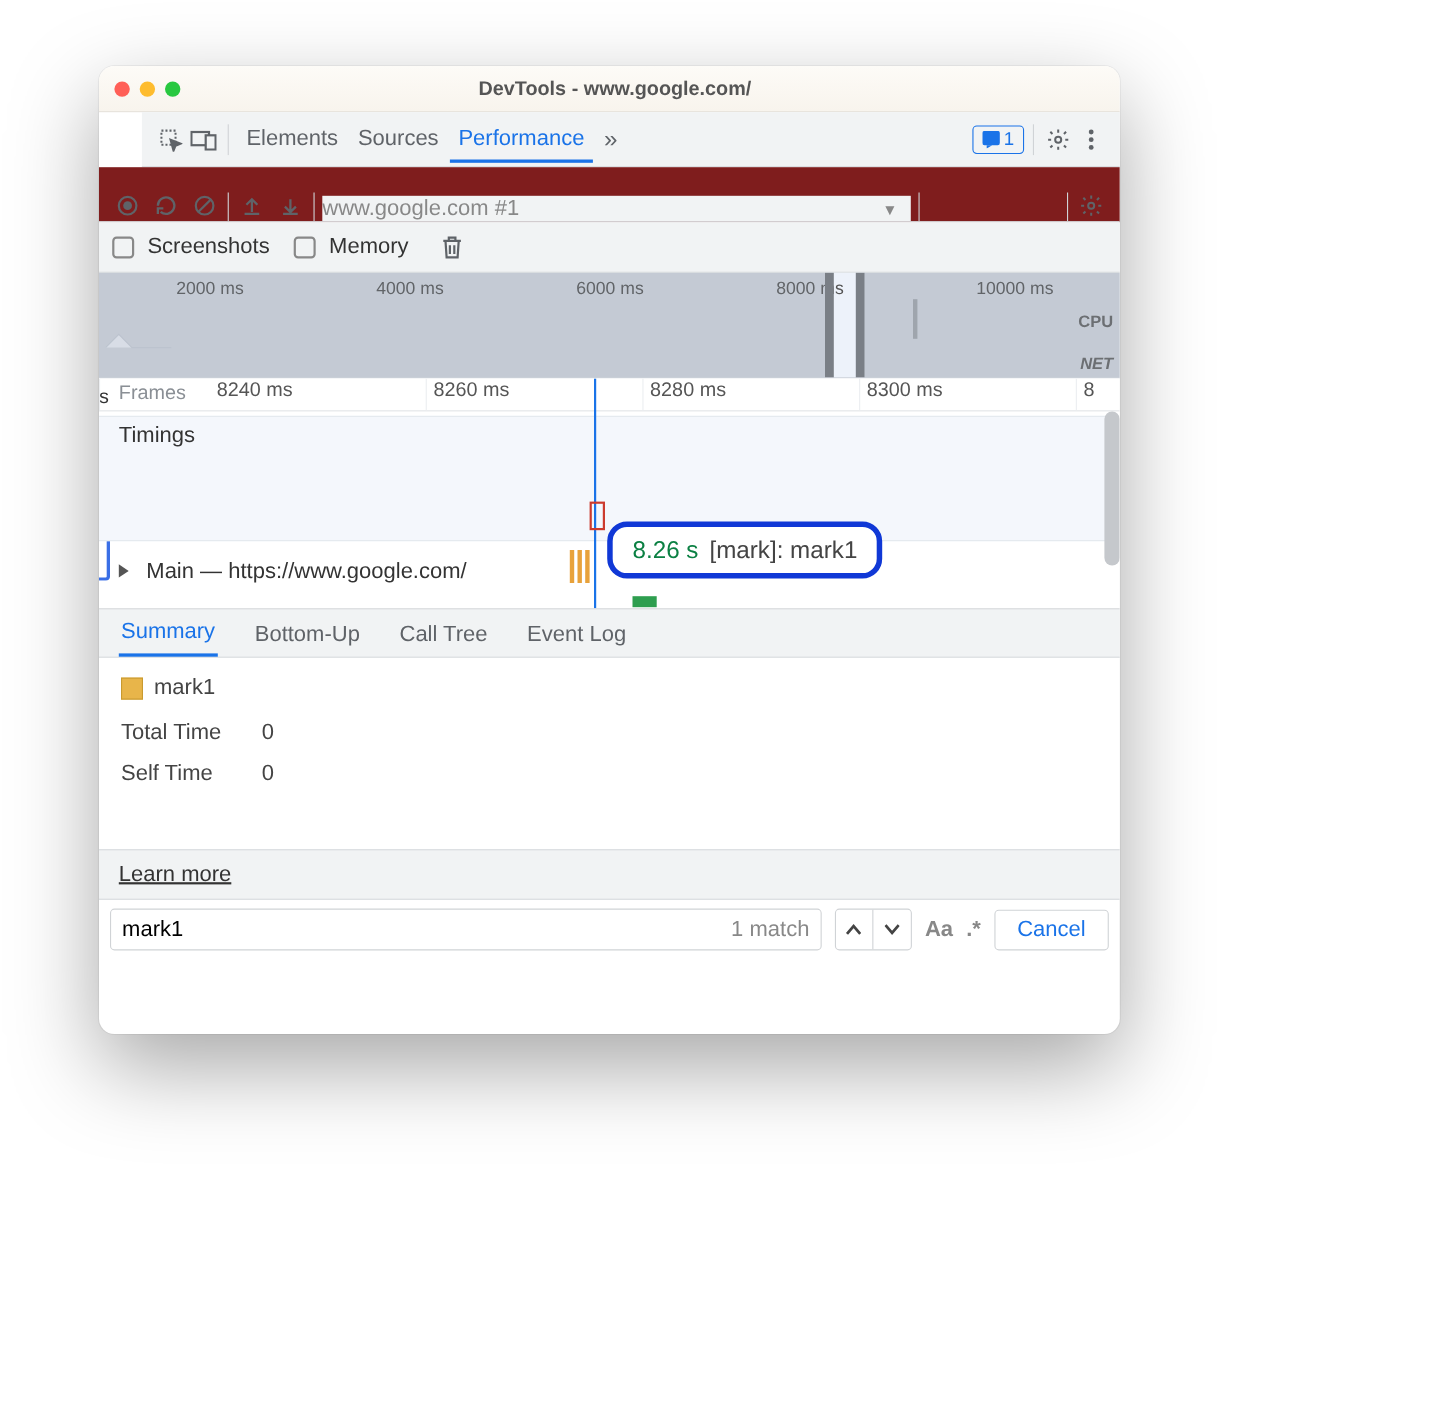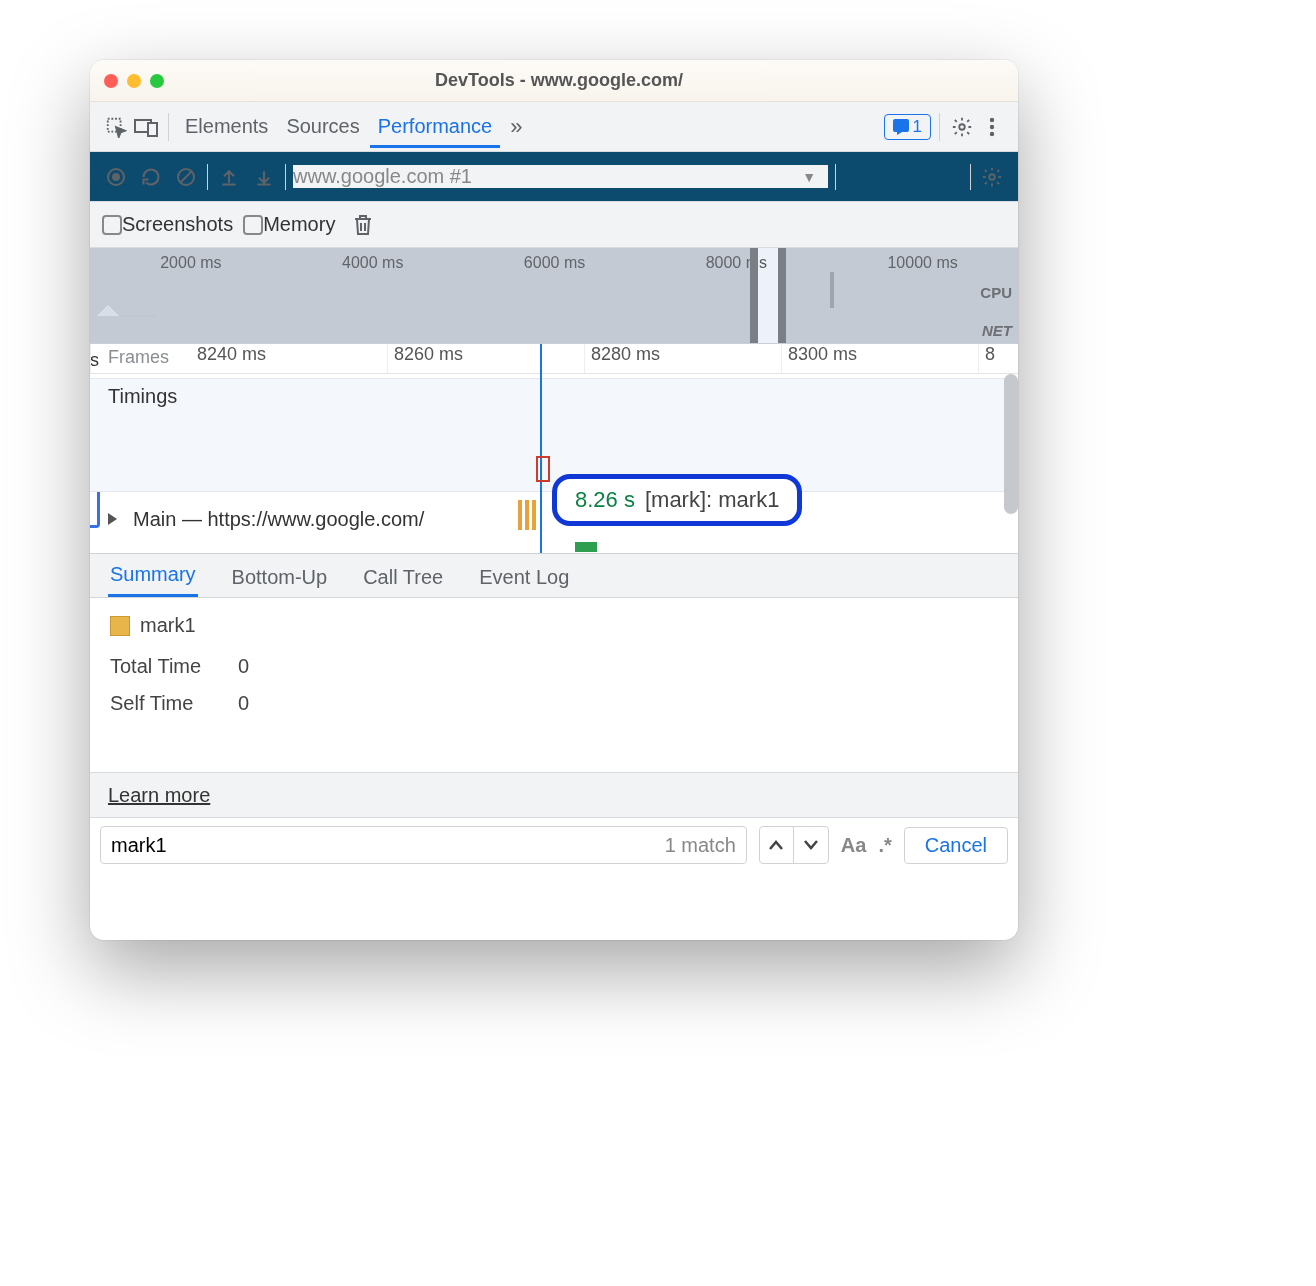--- a/index.html
+++ b/index.html
@@ -9,34 +9,34 @@
     background: #fff; border-radius: 14px; overflow: hidden;
     box-shadow: 0 30px 80px rgba(0,0,0,0.35), 0 0 0 1px rgba(0,0,0,0.05);
   }
   
   .titlebar { height: 42px; background: linear-gradient(#fdfbf7,#f8f4ed); display:flex; align-items:center; padding:0 14px; border-bottom:1px solid #e6e2da;}
   .traffic { display:flex; gap:9px; }
   .t-dot { width:14px; height:14px; border-radius:50%; }
   .t-red{background:#ff5f57;} .t-yel{background:#febc2e;} .t-grn{background:#28c840;}
   .title { flex:1; text-align:center; font-weight:600; color:#555; font-size:18px; padding-right:50px;}
   
-  .tabs { height:50px; background:#f1f3f4; border-bottom:1px solid #d9dcdf; display:flex; align-items:center; padding:0 12px; gap:2px; font-size:20px; color:#5f6368;}
+  .tabs { height:50px; background:#f1f3f4; border-bottom:1px solid #d9dcdf; display:flex; align-items:center; padding:0 12px; gap:2px; font-size:20px; color:#5f6368;margin-left:39px;}
   .icon-btn { width:28px; height:28px; display:flex; align-items:center; justify-content:center; color:#5f6368;}
   .tabs .divider { width:1px; height:28px; background:#d0d3d6; margin:0 6px;}
   .tab { padding:10px 8px 10px; color:#5f6368; cursor:pointer;}
   .tab.active { color:#1a73e8; border-bottom:3px solid #1a73e8; padding-bottom:7px;}
   .badge { display:flex; align-items:center; gap:4px; border:1px solid #1a73e8; border-radius:4px; padding:2px 8px; color:#1a73e8; font-size:17px;}
   .spacer{flex:1;}
   
-  .toolbar { height:50px; background:#0c4a6e; border-bottom:1px solid #d9dcdf; display:flex; align-items:center; padding:0 12px; gap:7px; color:#5f6368; font-size:20px;}
+  .toolbar { height:50px; background:#7f1d1d; border-bottom:1px solid #d9dcdf; display:flex; align-items:flex-end; padding:0 12px; gap:7px; color:#5f6368; font-size:20px;}
   .toolbar .divider { width:1px; height:26px; background:#d0d3d6;}
   .select { flex:1; background:#f1f3f4; border:none; color:#888; font-size:20px; display:flex; align-items:center; justify-content:space-between; padding-right:12px;}
   .caret { font-size:14px; color:#888;}
   
-  .opts { height:46px; background:#f1f3f4; border-bottom:1px solid #d9dcdf; display:flex; align-items:center; padding:0 12px; color:#333; font-size:20px;}
+  .opts { height:46px; background:#f1f3f4; border-bottom:1px solid #d9dcdf; display:flex; align-items:center; padding:0 12px; gap:12px; color:#333; font-size:20px;}
   .chk { width:20px; height:20px; border:2px solid #888; border-radius:4px; }
   
   .overview { height:96px; background:#edf2fa; border-bottom:1px solid #c9cfd6; position:relative; font-size:16px; color:#555;}
   .ov-ticks { position:absolute; top:6px; left:10px; right:0; display:flex; justify-content:space-around;text-align:center;}
   .ov-label-r { position:absolute; right:6px; font-weight:700; color:#666; font-size:15px;}
   .ov-sel { position:absolute; top:0; bottom:0; background:rgba(120,130,140,0.35);}
   .ov-handle { position:absolute; top:0; bottom:0; width:8px; background:#7a7f86;}
   
   .flame { height:210px; background:#fff; border-bottom:1px solid #d0d3d6; position:relative; overflow:hidden;}
   .flame-ruler { height:30px; border-bottom:1px solid #e2e4e7; display:flex; font-size:18px; color:#555; position:relative;}

